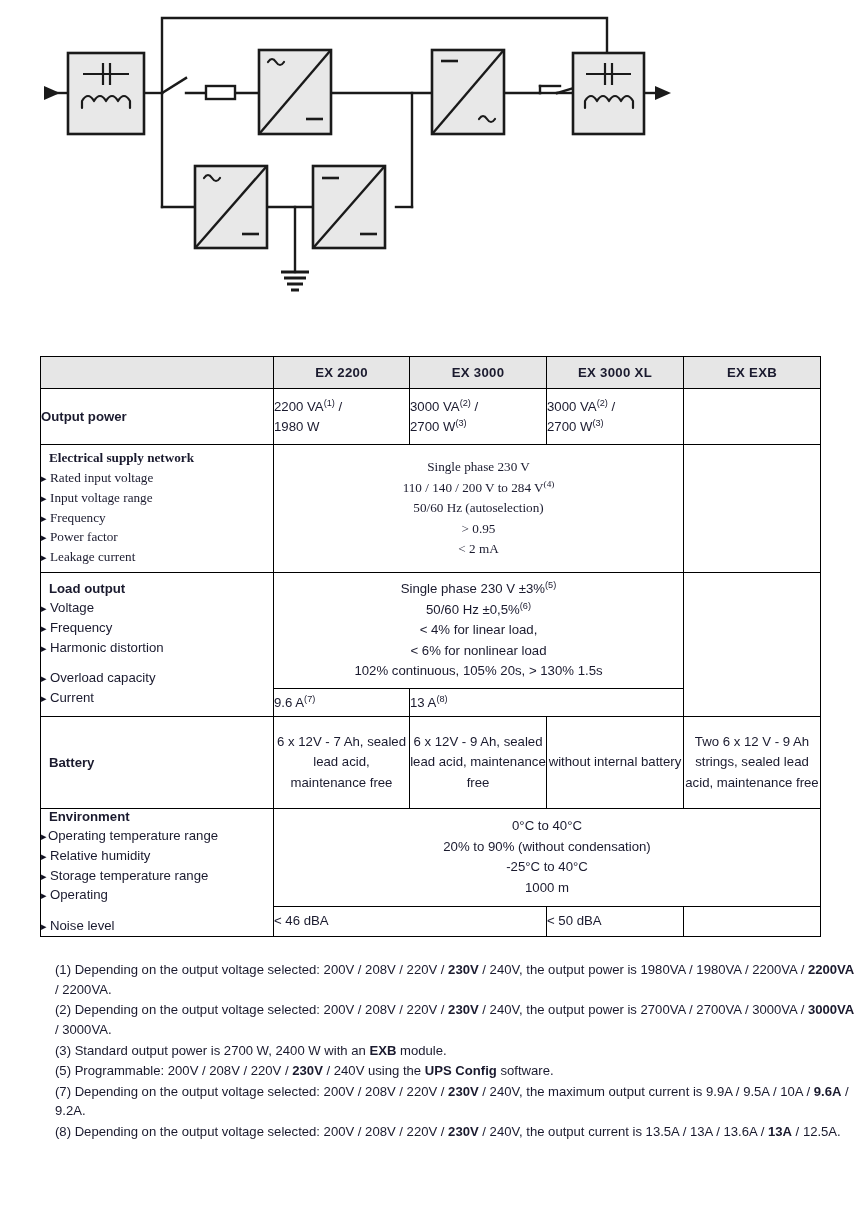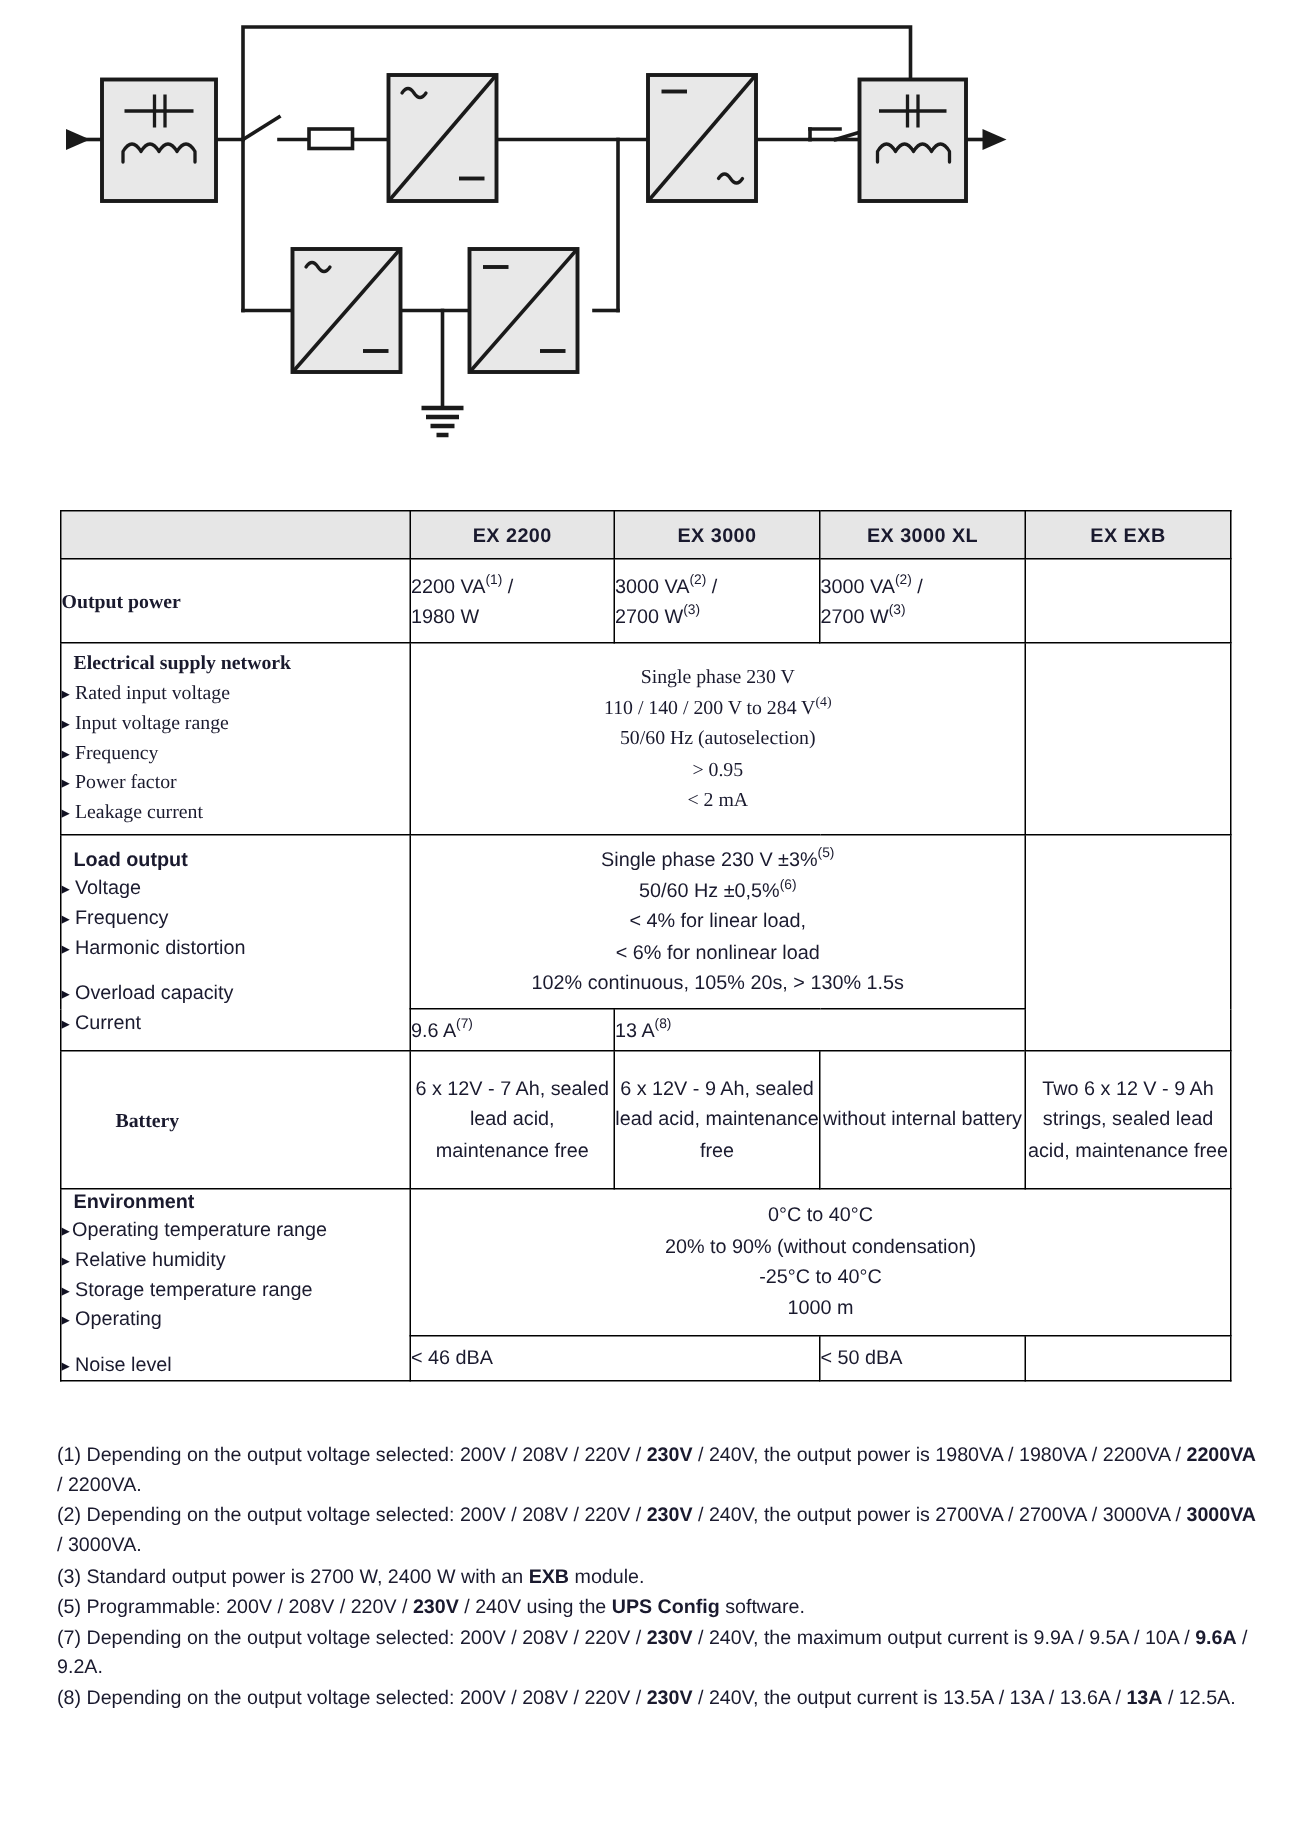--- a/index.html
+++ b/index.html
@@ -19,21 +19,21 @@
   
   #diagram-wrap {
     position: absolute;
     left: 0; top: 0;
     width: 867px; height: 320px;
   }
 
   
   #spec-table-wrap {
     position: absolute;
-    left: 40px; top: 340px;
+    left: 40px; top: 356px;
     width: 780px;
   }
   table.spec {
     border-collapse: collapse;
     width: 780px;
     table-layout: fixed;
   }
   table.spec td, table.spec th {
     border: 1px solid #000000;
     vertical-align: middle;
@@ -89,32 +89,31 @@
     display: inline-block;
     width: 9px;
     font-size: 11px;
     color: #111122;
   }
   .bullet-line.tight .bullet { width: 7px; }
   .spacer-line { display: block; height: 11px; }
   .bold-label {
     font-weight: bold;
     font-size: 13.2px;
-    font-family: Liberation Serif, serif;
   }
   sup {
     font-size: 9.2px;
     vertical-align: super;
     line-height: 0;
   }
 
   
   #footnotes {
     position: absolute;
-    left: 38px; top: 960px;
+    left: 55px; top: 960px;
     width: 800px;
     font-size: 13.1px;
     color: #1a1a2e;
     line-height: 1.50;
   }
   #footnotes .fn {
     margin-bottom: 1px;
   }
   #footnotes b { font-weight: bold; }
 </style>
@@ -322,21 +321,21 @@
           <td class="center">
             <span>9.6 A</span><sup>(7)</sup>
           </td>
           <td class="center" colspan="2">
             <span>13 A</span><sup>(8)</sup>
           </td>
         </tr>
 
         <tr style="height:92px;">
           <td class="label-cell">
-            <span class="bold-label" style="padding-left:8px;margin-left:28px;">Battery</span>
+            <span class="bold-label" style="padding-left:8px;">Battery</span>
           </td>
           <td class="center-tall">6 x 12V - 7 Ah, sealed lead acid, maintenance free</td>
           <td class="center-tall">6 x 12V - 9 Ah, sealed lead acid, maintenance free</td>
           <td class="center-tall">without internal battery</td>
           <td class="center-tall">Two 6 x 12 V - 9 Ah strings, sealed lead acid, maintenance free</td>
         </tr>
 
         <tr style="height:90px;">
           <td class="label-cell" rowspan="2">
             <span class="rowgroup-title">Environment</span>

